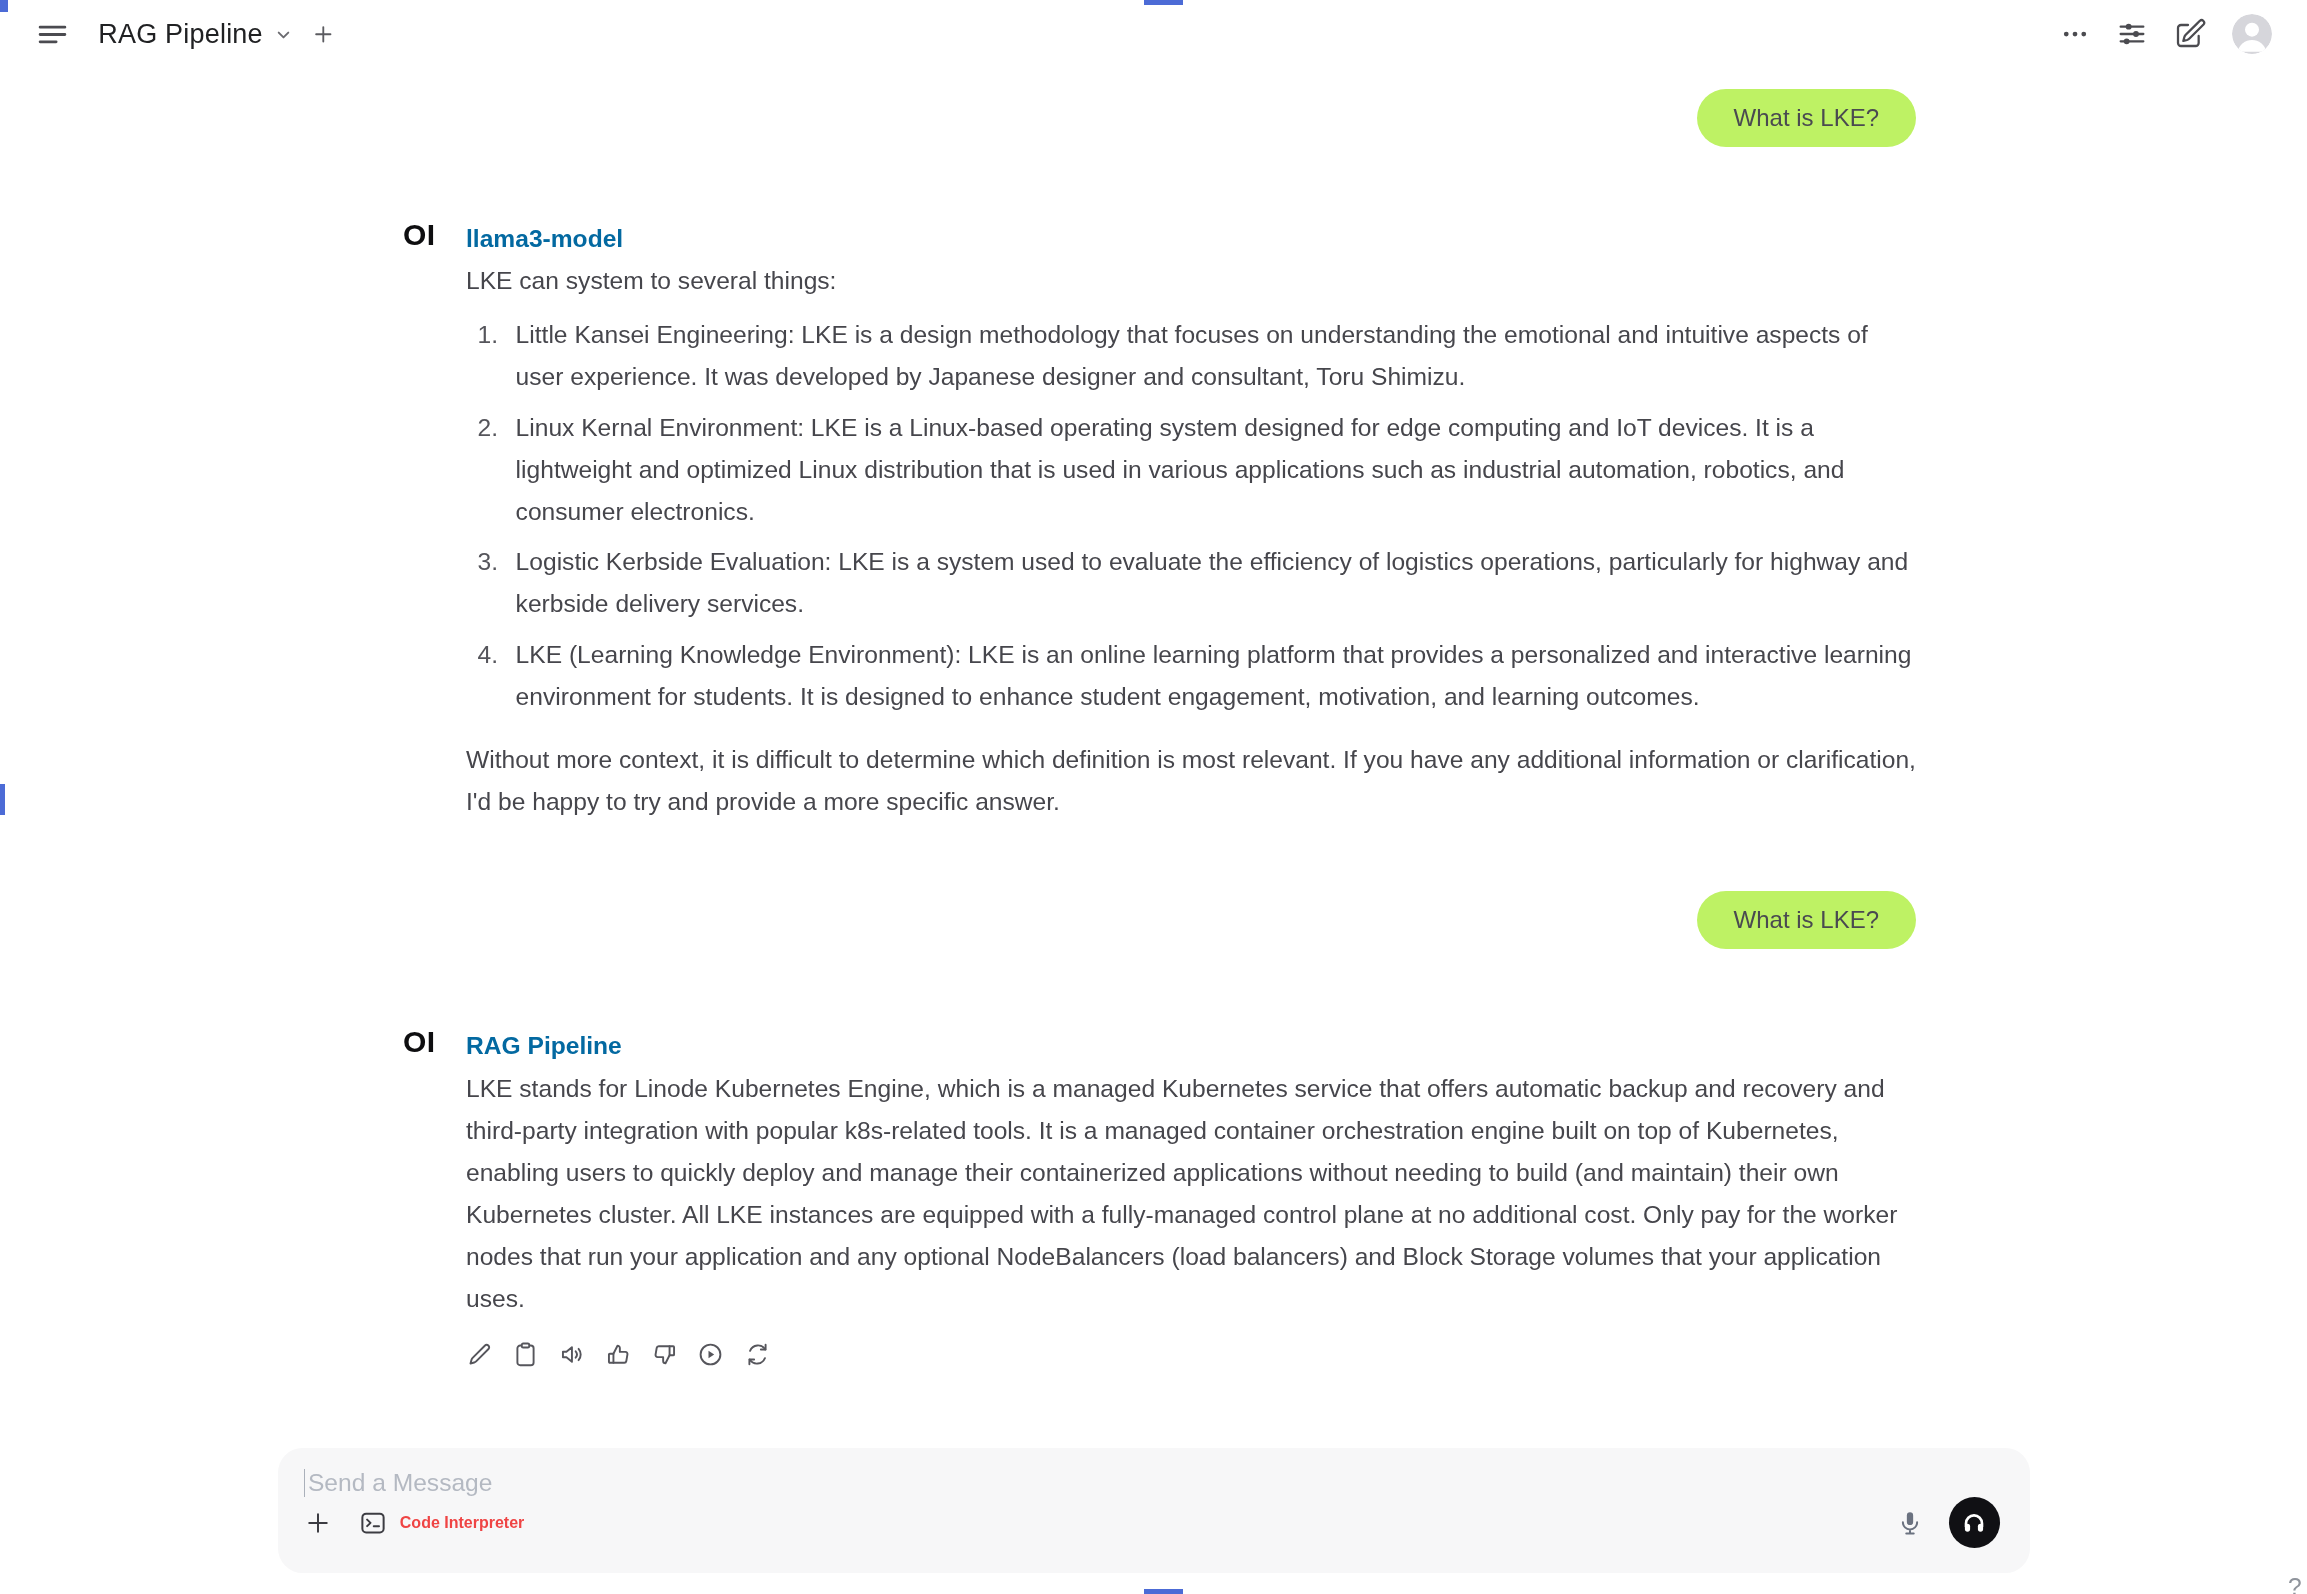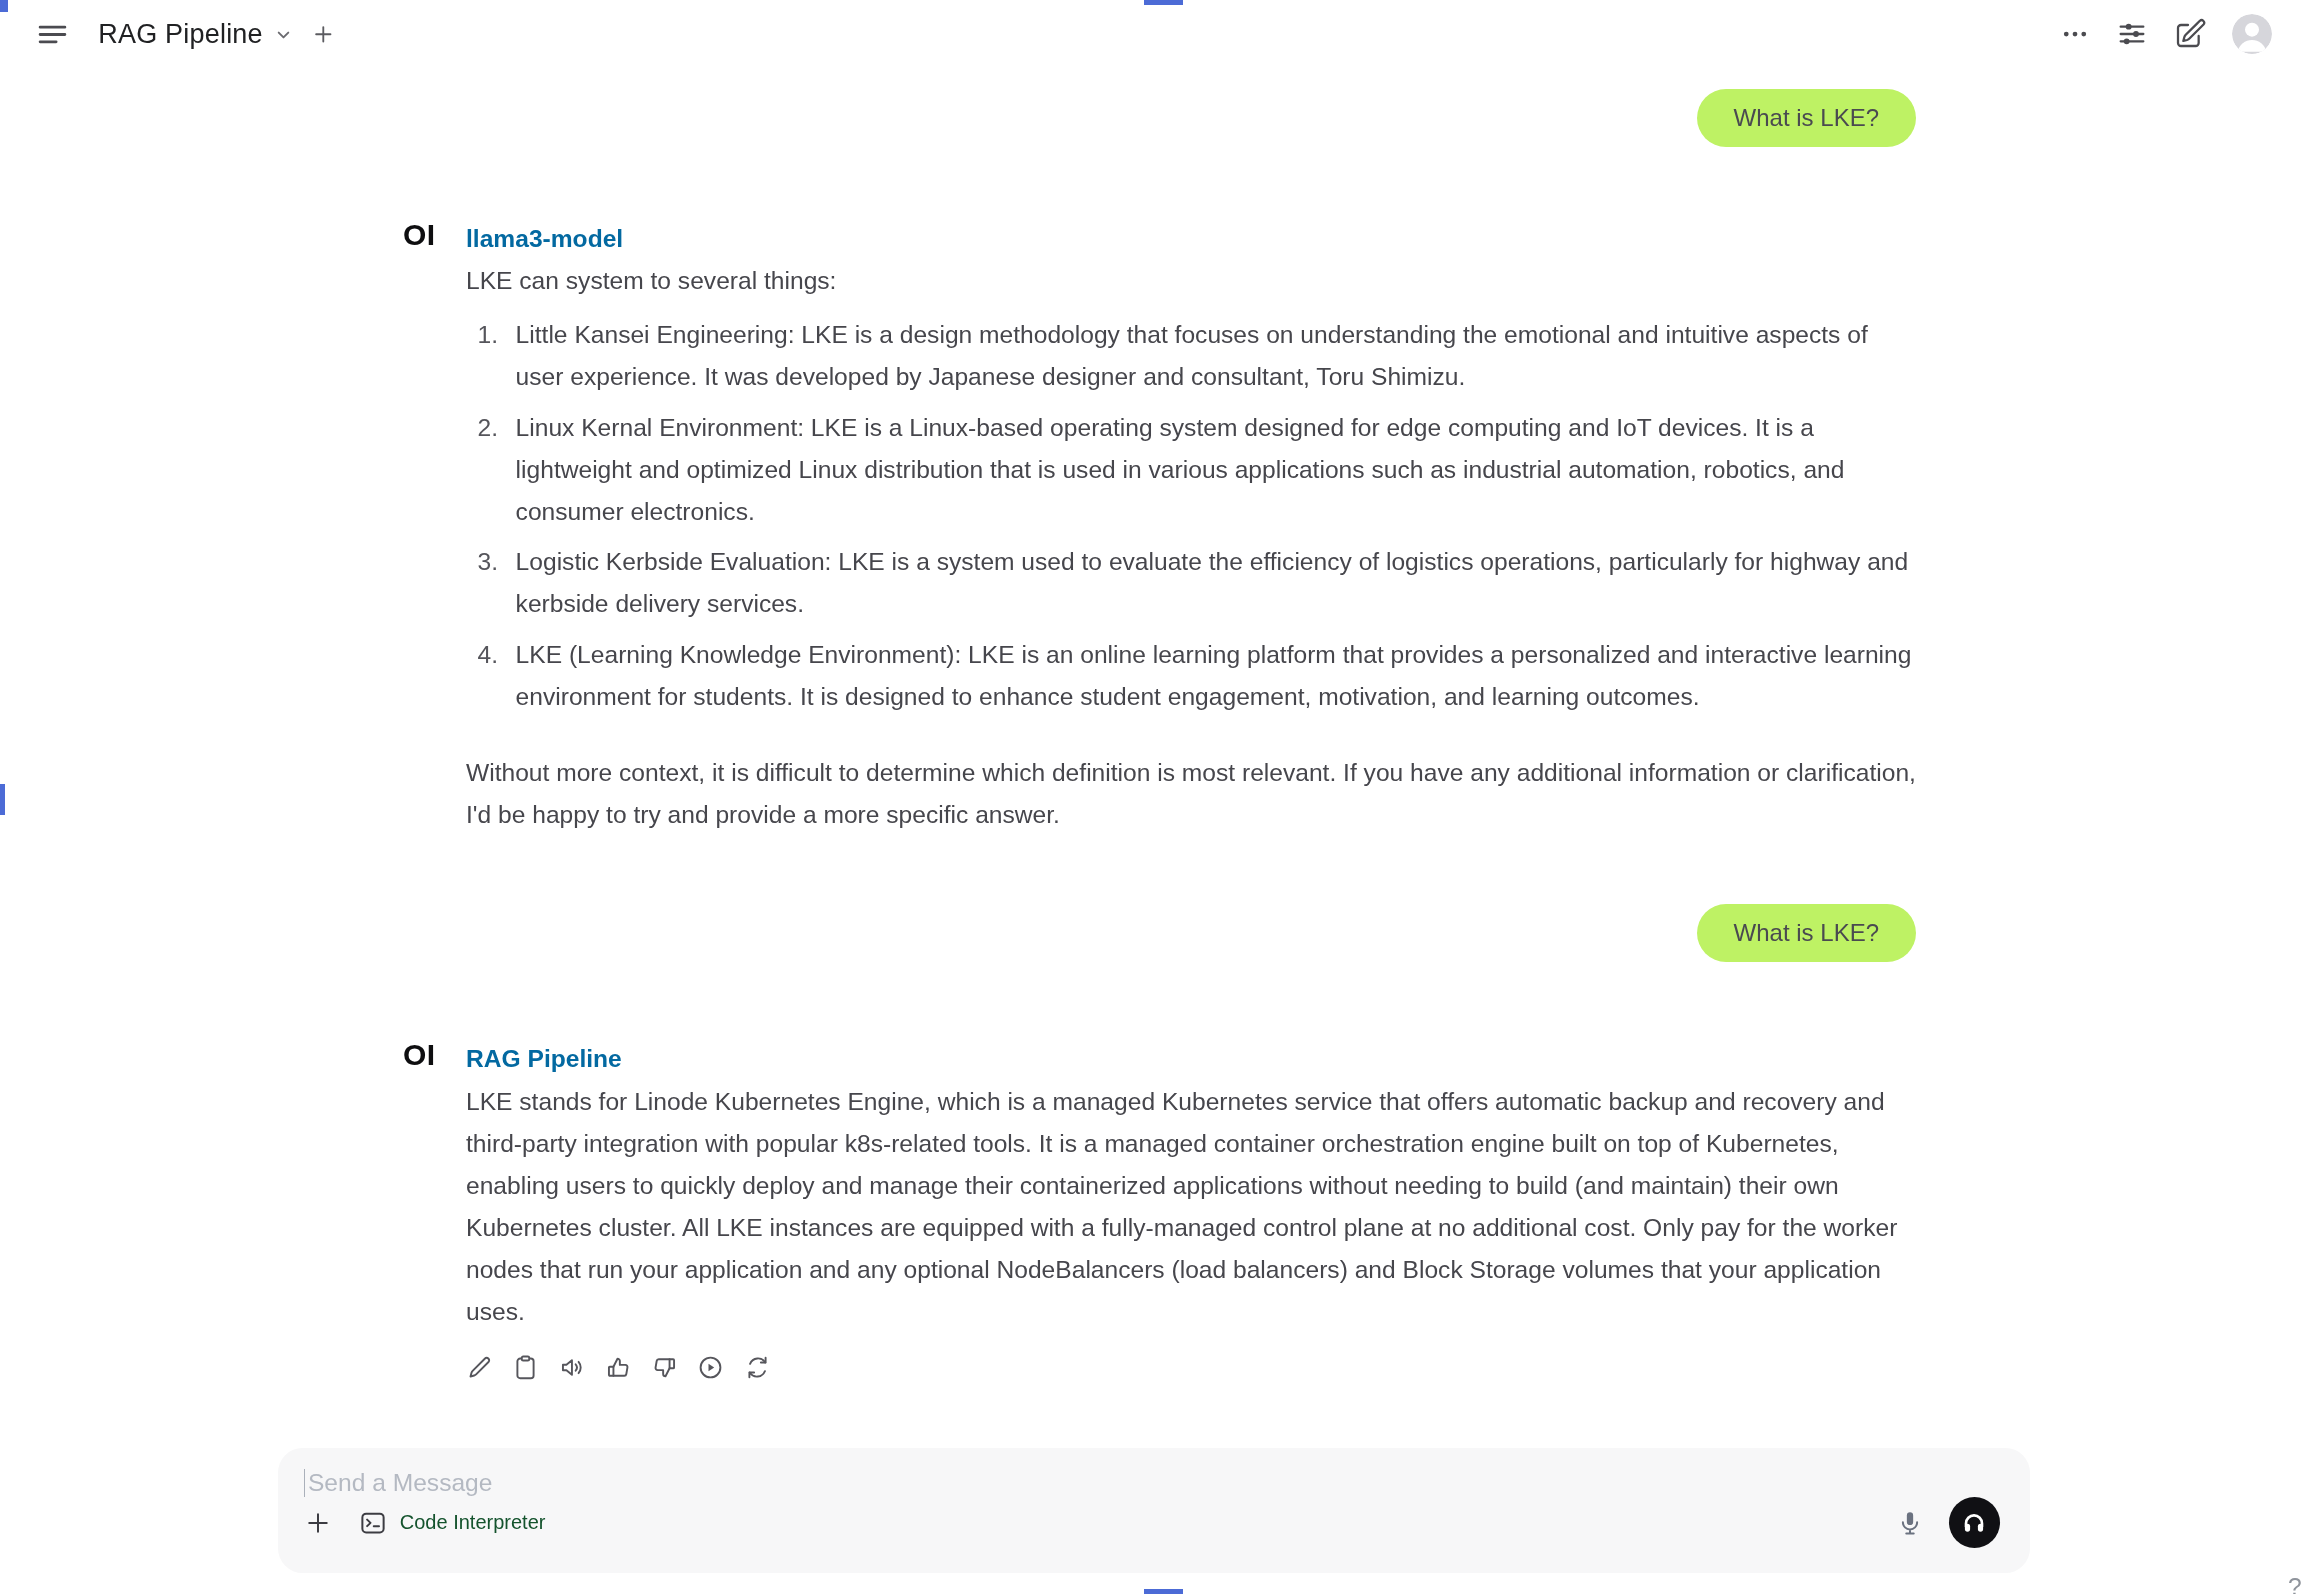--- a/index.html
+++ b/index.html
@@ -47,41 +47,41 @@
   }
   .model-name { font-size:24.6px; font-weight:700; color:#0369a1; line-height:35px; }
   .msg-text { font-size:24.6px; line-height:42px; color:#46464c; }
   .intro { margin-top:3.5px; }
   .num-list { margin-top:12.3px; display:flex; flex-direction:column; gap:8.8px; }
   .num-item { display:flex; }
   .num-marker {
     width:32px; min-width:32px; text-align:right; margin-right:17.6px;
     font-size:24.6px; line-height:42px; color:#55555b;
   }
-  .outro { margin-top:34px; }
+  .outro { margin-top:21px; }
   .msg-body { margin-top:5.3px; }
 
   .actions { display:flex; align-items:center; gap:19.3px; margin-top:21px; }
   .actions .icon-btn { color:#56565c; }
 
   
   .composer {
     position:absolute; bottom:21px; left:50%; transform:translateX(-50%);
     width:1752px; height:125px;
     background:#f7f7f8; border-radius:24.6px;
     padding:21px 30px 19.3px 26px;
     display:flex; flex-direction:column; justify-content:flex-start;
   }
   .input-row { display:flex; align-items:center; }
   .caret { width:1.8px; height:28px; background:#aab0ba; margin-right:2.6px; }
   .placeholder { font-size:24.6px; color:#b4b9c2; }
   .composer-bottom { display:flex; align-items:center; }
   .composer-bottom-left { display:flex; align-items:center; gap:26px; }
   .ci-chip { display:flex; align-items:center; gap:12.3px; background:none; border:none; cursor:pointer; color:#3c3c42; }
-  .ci-label { font-size:20px; font-weight:400; color:#14532d; }
+  .ci-label { font-size:16px; font-weight:700; color:#ef4444; }
   .composer-bottom-right { margin-left:auto; display:flex; align-items:center; gap:24.6px; }
   .mic-btn { color:#6b7280; }
   .call-btn {
     width:51px; height:51px; border-radius:50%; background:#101014; border:none;
     display:flex; align-items:center; justify-content:center; color:#ffffff; cursor:pointer;
   }
 
   
   .help-mark {
     position:absolute; right:5.3px; bottom:-7px;

